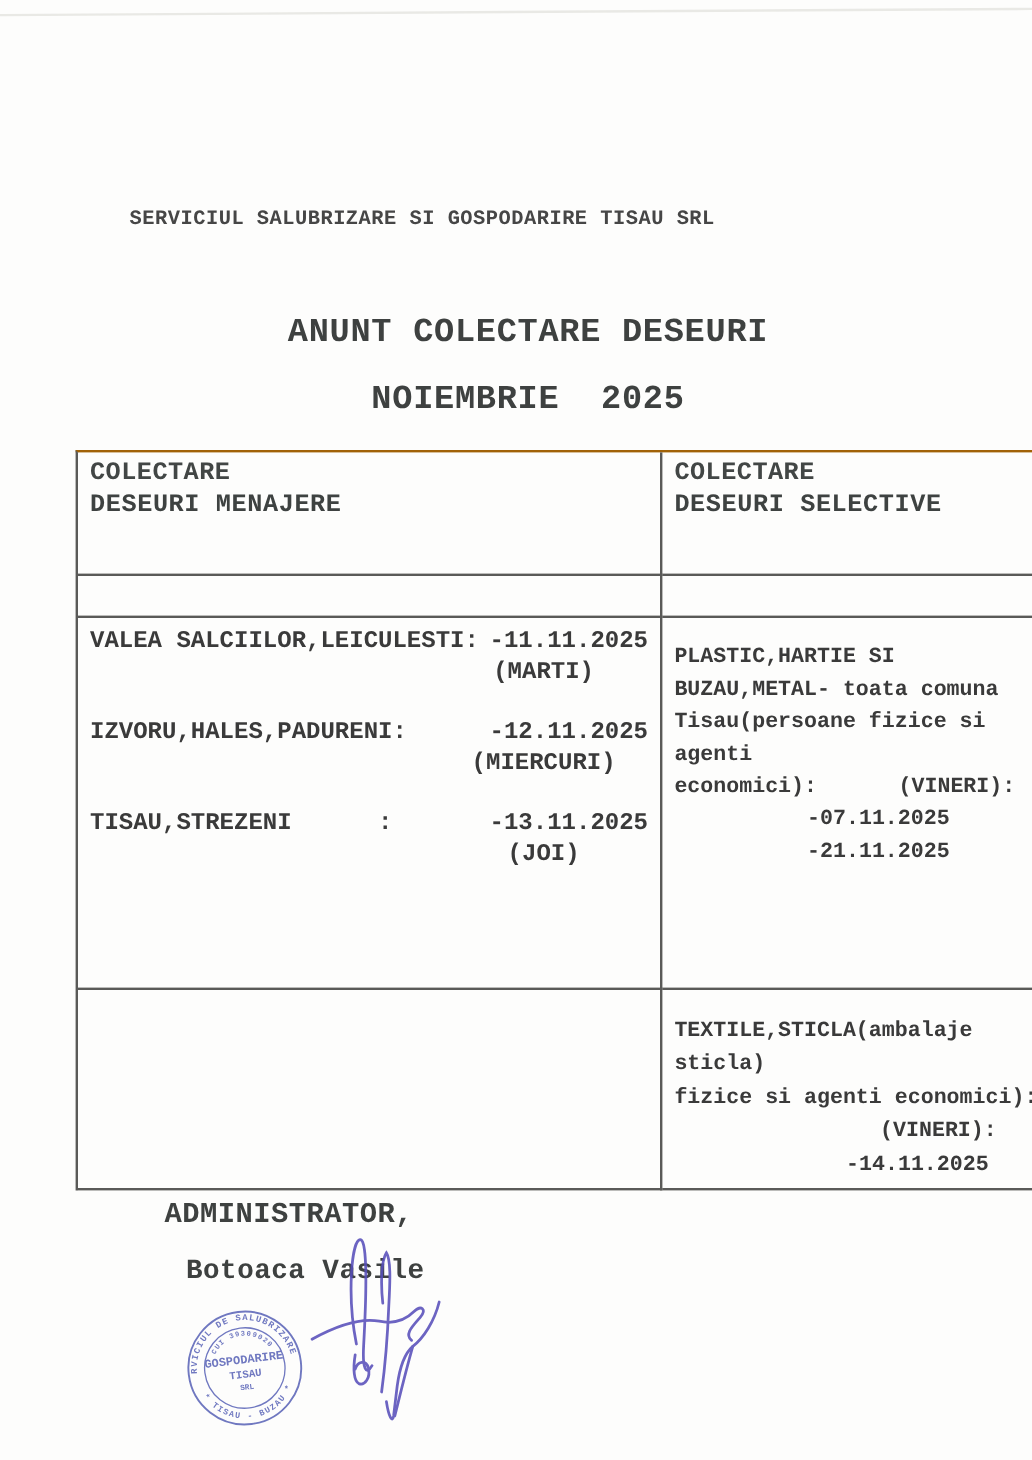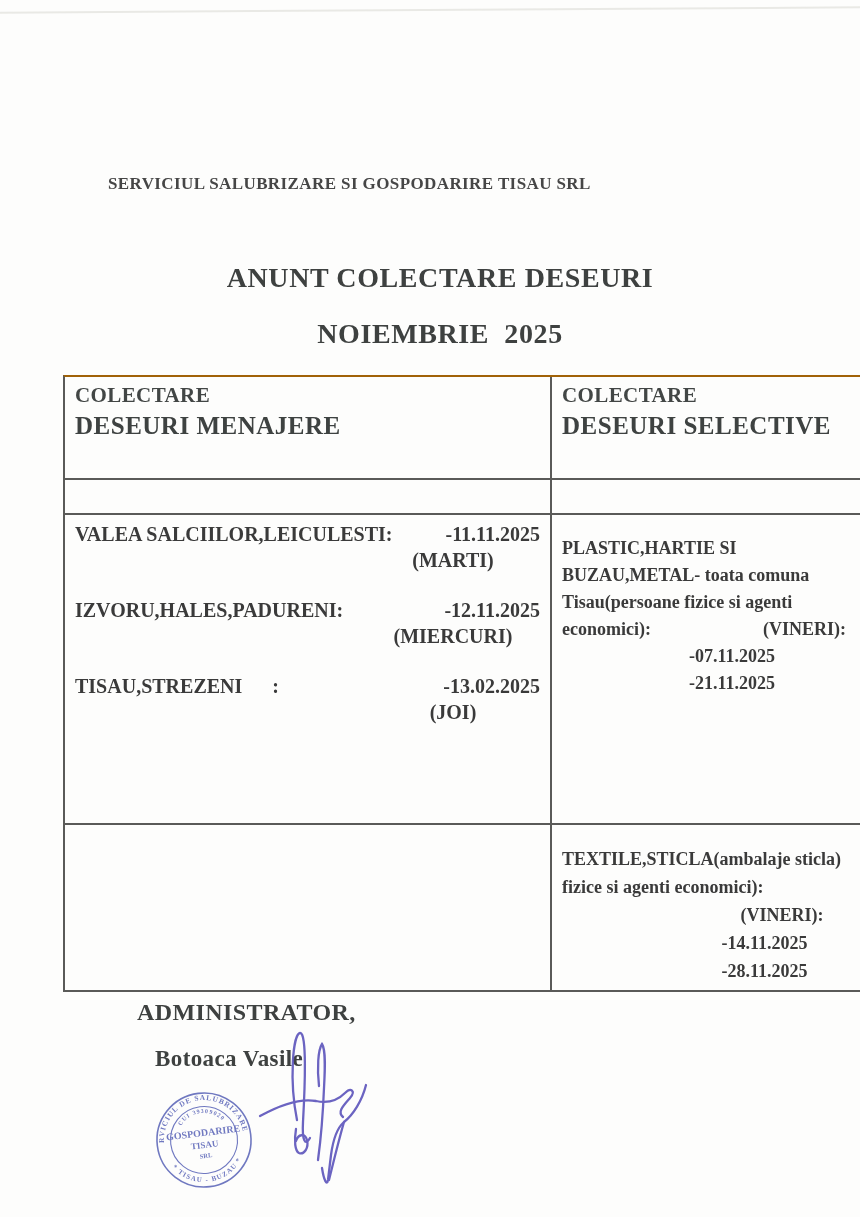--- a/index.html
+++ b/index.html
@@ -1,20 +1,20 @@
 <!DOCTYPE html>
 <html><head>
 <meta charset="utf-8">
 <style>
   html,body{margin:0;padding:0;background:#ffffff;}
   .page{
     position:relative;
     width:860px;height:1217px;
     background:#fdfdfc;
-    font-family:Liberation Serif, serif;
+    font-family:Liberation Mono, monospace;
     color:#3c3c3c;
     overflow:hidden;
   }
   .scan-artifact{
     position:absolute;top:9px;left:-10px;width:880px;height:2px;
     background:#e9e9e5;transform:rotate(-0.35deg);
   }
   .org-header{
     position:absolute;top:174px;left:108px;
     font-size:17px;font-weight:bold;letter-spacing:.4px;color:#464646;
@@ -39,21 +39,21 @@
     margin-left:35px;
   }
   .cell{
     border-bottom:2px solid #5a5a58;
     box-sizing:border-box;
     padding:6px 10px;
     overflow:hidden;
   }
   .cell.vline{border-right:2px solid #5a5a58;}
   .hdr-line1{font-size:21px;font-weight:bold;letter-spacing:.4px;color:#424645;}
-  .hdr-line2{font-size:25px;font-weight:bold;letter-spacing:.5px;color:#3e4241;margin-top:4px;}
+  .hdr-line2{font-size:21px;font-weight:bold;letter-spacing:.5px;color:#3e4241;margin-top:4px;}
   
   .m-cell{padding-top:8px;}
   .m-row{margin-bottom:27px;}
   .m-line1{
     display:flex;justify-content:space-between;align-items:baseline;
     font-size:20px;font-weight:bold;color:#3a3a3a;
   }
   .m-locality{white-space:pre;}
   .m-date{white-space:pre;}
   .m-line2{
@@ -121,21 +121,21 @@
         <div class="m-line1">
           <span class="m-locality">IZVORU,HALES,PADURENI:</span>
           <span class="m-date">-12.11.2025</span>
         </div>
         <div class="m-line2">(MIERCURI)</div>
       </div>
 
       <div class="m-row">
         <div class="m-line1">
           <span class="m-locality">TISAU,STREZENI      :</span>
-          <span class="m-date">-13.02.2025</span>
+          <span class="m-date">-13.11.2025</span>
         </div>
         <div class="m-line2">(JOI)</div>
       </div>
 
     </div>
 
     <div class="cell sel-cell">
       <div class="sel-line">PLASTIC,HARTIE SI</div>
       <div class="sel-line">BUZAU,METAL- toata comuna</div>
       <div class="sel-line">Tisau(persoane fizice si agenti</div>

